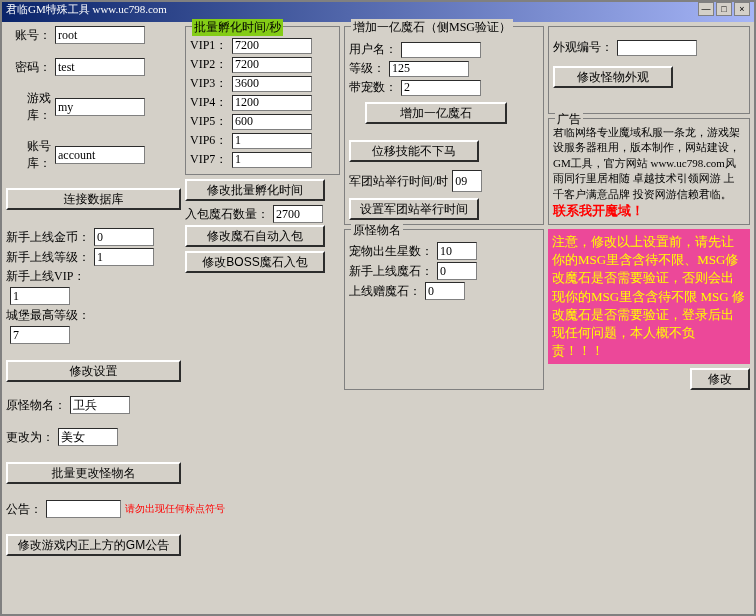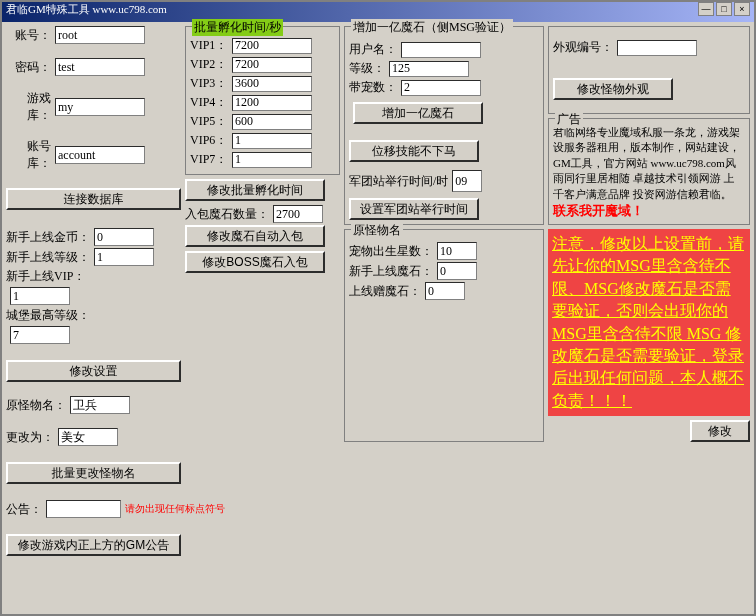--- a/index.html
+++ b/index.html
@@ -336,40 +336,40 @@
             <input type="text" class="mid-input" value="" style="">
           </div>
           <div class="form-row">
             <span style="font-size:12px;white-space:nowrap;">等级：</span>
             <input type="text" class="mid-input" value="125" style="">
           </div>
           <div class="form-row">
             <span style="font-size:12px;white-space:nowrap;">带宠数：</span>
             <input type="text" class="mid-input" value="2" style="">
           </div>
-          <button class="btn" style="width:130px;margin:4px 4px;">增加一亿魔石</button>
+          <button class="btn" style="width:142px;margin:4px 16px;">增加一亿魔石</button>
           <div style="height:8px;"></div>
           <button class="btn" style="width:130px;margin:4px 0;">位移技能不下马</button>
           <div style="height:4px;"></div>
           <div class="form-row">
             <span style="font-size:12px;white-space:nowrap;">军团站举行时间/时</span>
             <input type="text" style="width: 30px; height: 22px; border: 1px inset rgb(128, 128, 128); background: white; font-size: 12px; padding: 0px 2px;" value="09">
           </div>
           <button class="btn" style="width:130px;margin-top:4px;">设置军团站举行时间</button>
         </div>
 
         <div style="display:flex;flex-direction:column;flex:1;gap:4px;">
 
           <div class="monster-section" style="position:relative;padding-top:12px;">
             <span class="section-title" style="position:absolute;top:-8px;left:6px;background:#d4d0c8;padding:0 2px;"></span>
             <div class="form-row">
               <span style="font-size:12px;white-space:nowrap;">外观编号：</span>
               <input type="text" class="mid-input" value="" style="">
             </div>
-            <button class="btn" style="width:120px;margin-top:20px;">修改怪物外观</button>
+            <button class="btn" style="width:120px;margin-top:8px;">修改怪物外观</button>
           </div>
 
           <div class="ad-section">
             <span class="section-title">广告</span>
             <div class="ad-text">君临网络专业魔域私服一条龙，游戏架设服务器租用，版本制作，网站建设，GM工具，官方网站 www.uc798.com风雨同行里居相随 卓越技术引领网游 上千客户满意品牌 投资网游信赖君临。</div>
             <div class="ad-link">联系我开魔域！</div>
           </div>
         </div>
       </div>
 
@@ -386,21 +386,21 @@
             <span style="font-size:12px;white-space:nowrap;">新手上线魔石：</span>
             <input type="text" style="width: 40px; height: 18px; border: 1px inset rgb(128, 128, 128); background: white; font-size: 12px; padding: 0px 2px;" value="0">
           </div>
           <div class="form-row">
             <span style="font-size:12px;white-space:nowrap;">上线赠魔石：</span>
             <input type="text" style="width: 40px; height: 18px; border: 1px inset rgb(128, 128, 128); background: white; font-size: 12px; padding: 0px 2px;" value="0">
           </div>
         </div>
 
         <div style="flex:1;display:flex;flex-direction:column;gap:4px;">
-          <div class="warning-area" style="background:#ef4444;color:#ffff00;font-size:16px;padding:4px;line-height:1.4;flex:1;overflow:hidden;text-decoration:underline;">
+          <div class="warning-area" style="background:#ec4899;color:#ffff00;font-size:13px;padding:4px;line-height:1.4;flex:1;overflow:hidden;">
             注意，修改以上设置前，请先让你的MSG里含含待不限、MSG修改魔石是否需要验证，否则会出现你的MSG里含含待不限 MSG 修改魔石是否需要验证，登录后出现任何问题，本人概不负责！！！
           </div>
           <div style="display:flex;justify-content:flex-end;">
             <button class="btn" style="width:60px;">修改</button>
           </div>
         </div>
       </div>
     </div>
 
   </div>

